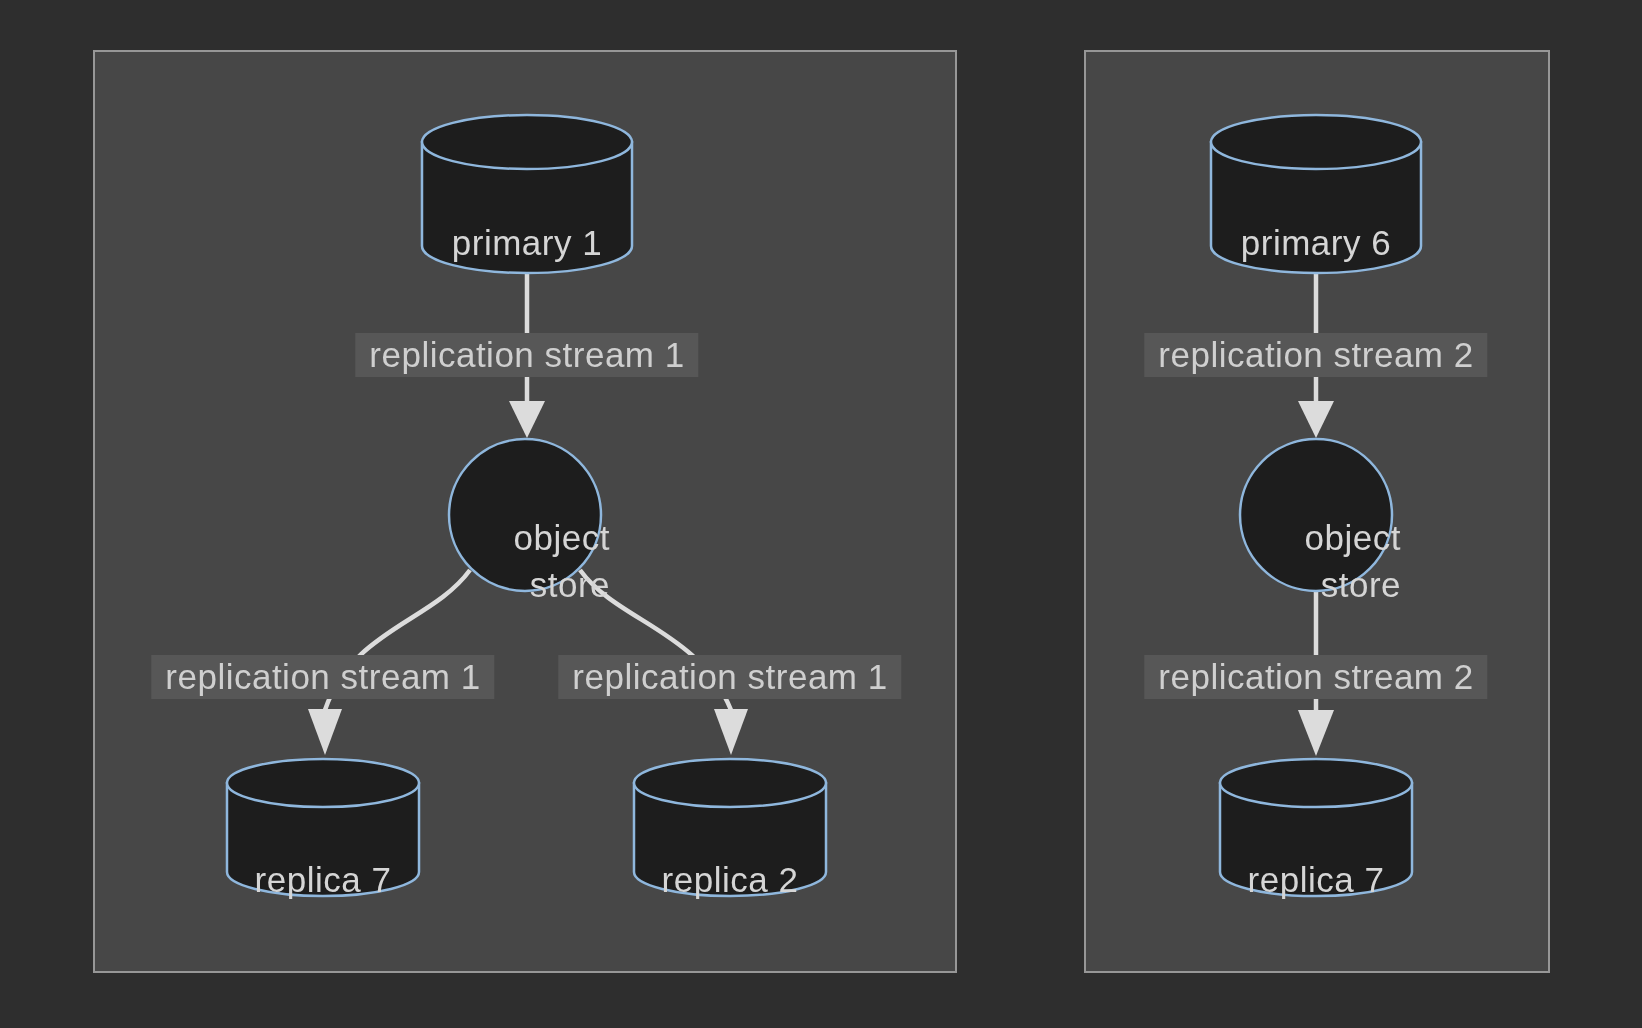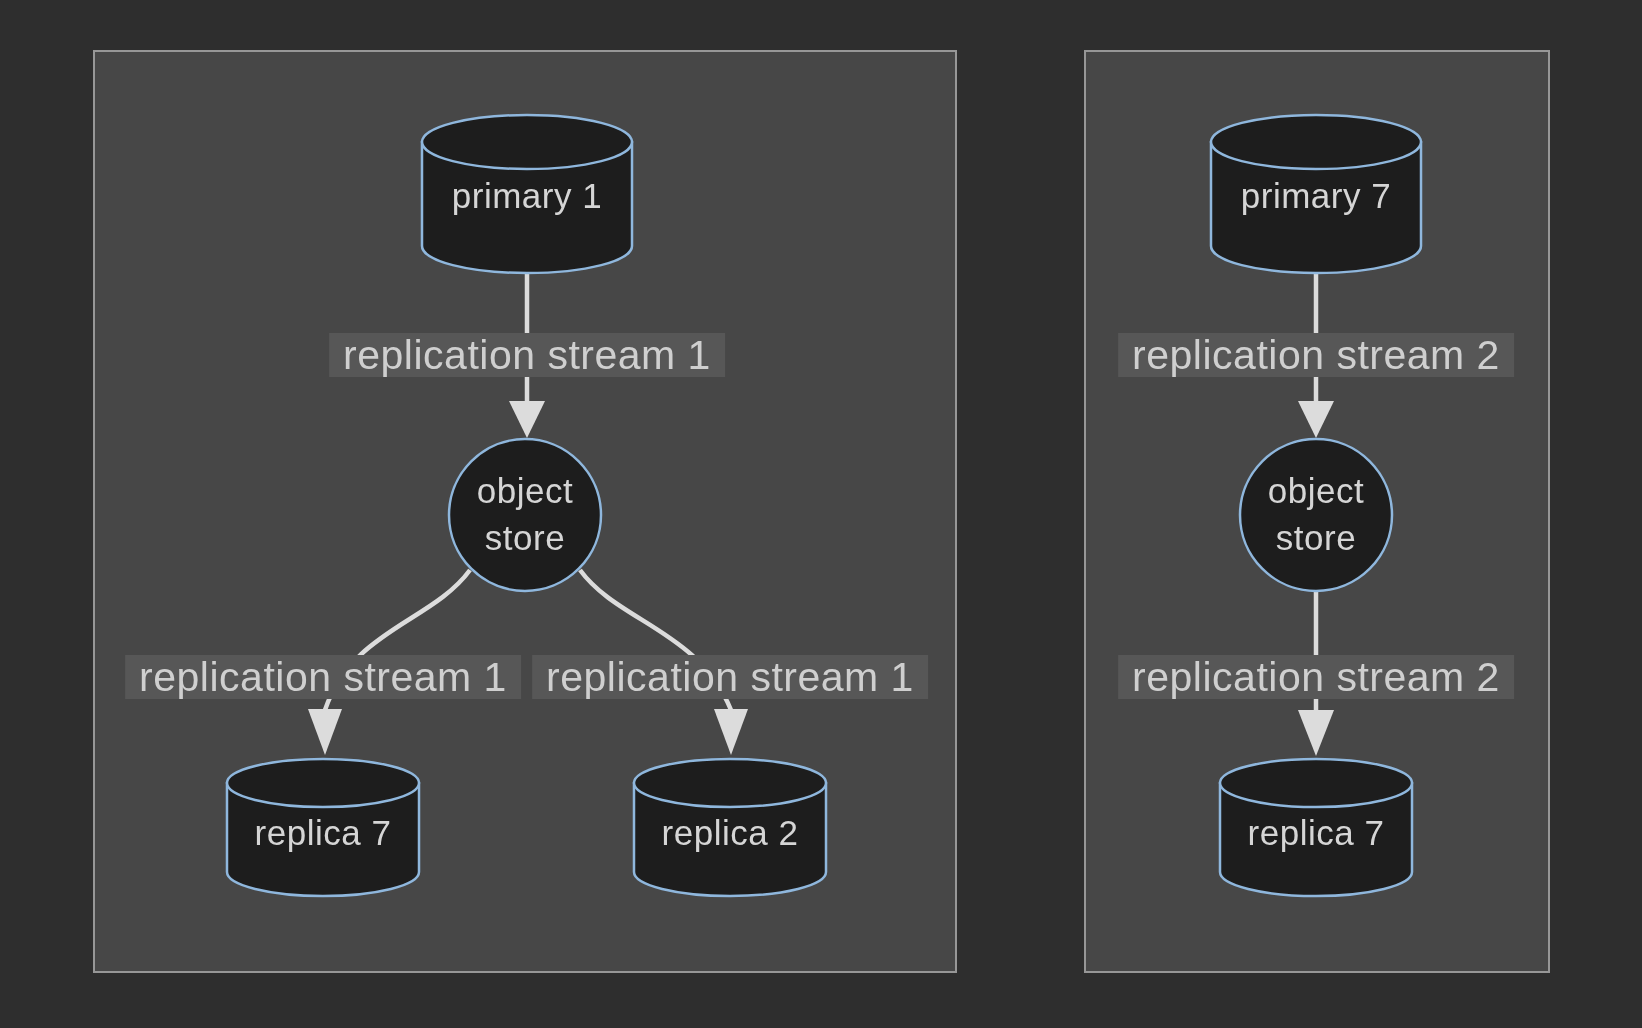--- a/index.html
+++ b/index.html
@@ -38,33 +38,34 @@
     stroke-width: 2.5;
   }
   .node-label {
     position: absolute;
     transform: translate(-50%, -50%);
     color: var(--node-text, #d5d5d5);
     font-size: 35px;
     letter-spacing: 0.5px;
     white-space: nowrap;
     z-index: 2;
+    margin-top: 47px;
   }
   .node-label.wrap {
     white-space: normal;
-    text-align: center;
+    text-align: right;
     width: 170px;
     line-height: 47px;
   }
   .edge-label {
     position: absolute;
     transform: translateX(-50%);
     background: var(--edge-label-bg, #575757);
     color: var(--edge-label-text, #cfcfcf);
-    font-size: 41px;
+    font-size: 35px;
     letter-spacing: 0.5px;
     line-height: 44px;
     padding: 0 14px;
     white-space: nowrap;
     z-index: 2;
   }
 </style>
 </head>
 <body>
 
@@ -100,21 +101,21 @@
     <circle class="node-shape" cx="1316" cy="515" r="76"></circle>
     <path class="node-shape" d="M1220 783 L1220 872 A96 24 0 0 0 1412 872 L1412 783 Z"></path>
     <ellipse class="node-shape" cx="1316" cy="783" rx="96" ry="24"></ellipse>
   </svg>
 
   <div class="node-label" style="left:527px; top:196px;">primary 1</div>
   <div class="node-label wrap" style="left:525px; top:514px;">object store</div>
   <div class="node-label" style="left:323px; top:833px;">replica 7</div>
   <div class="node-label" style="left:730px; top:833px;">replica 2</div>
 
-  <div class="node-label" style="left:1316px; top:196px;">primary 7</div>
+  <div class="node-label" style="left:1316px; top:196px;">primary 6</div>
   <div class="node-label wrap" style="left:1316px; top:514px;">object store</div>
   <div class="node-label" style="left:1316px; top:833px;">replica 7</div>
 
   <div class="edge-label" style="left:527px; top:333px;">replication stream 1</div>
   <div class="edge-label" style="left:323px; top:655px;">replication stream 1</div>
   <div class="edge-label" style="left:730px; top:655px;">replication stream 1</div>
 
   <div class="edge-label" style="left:1316px; top:333px;">replication stream 2</div>
   <div class="edge-label" style="left:1316px; top:655px;">replication stream 2</div>
 

